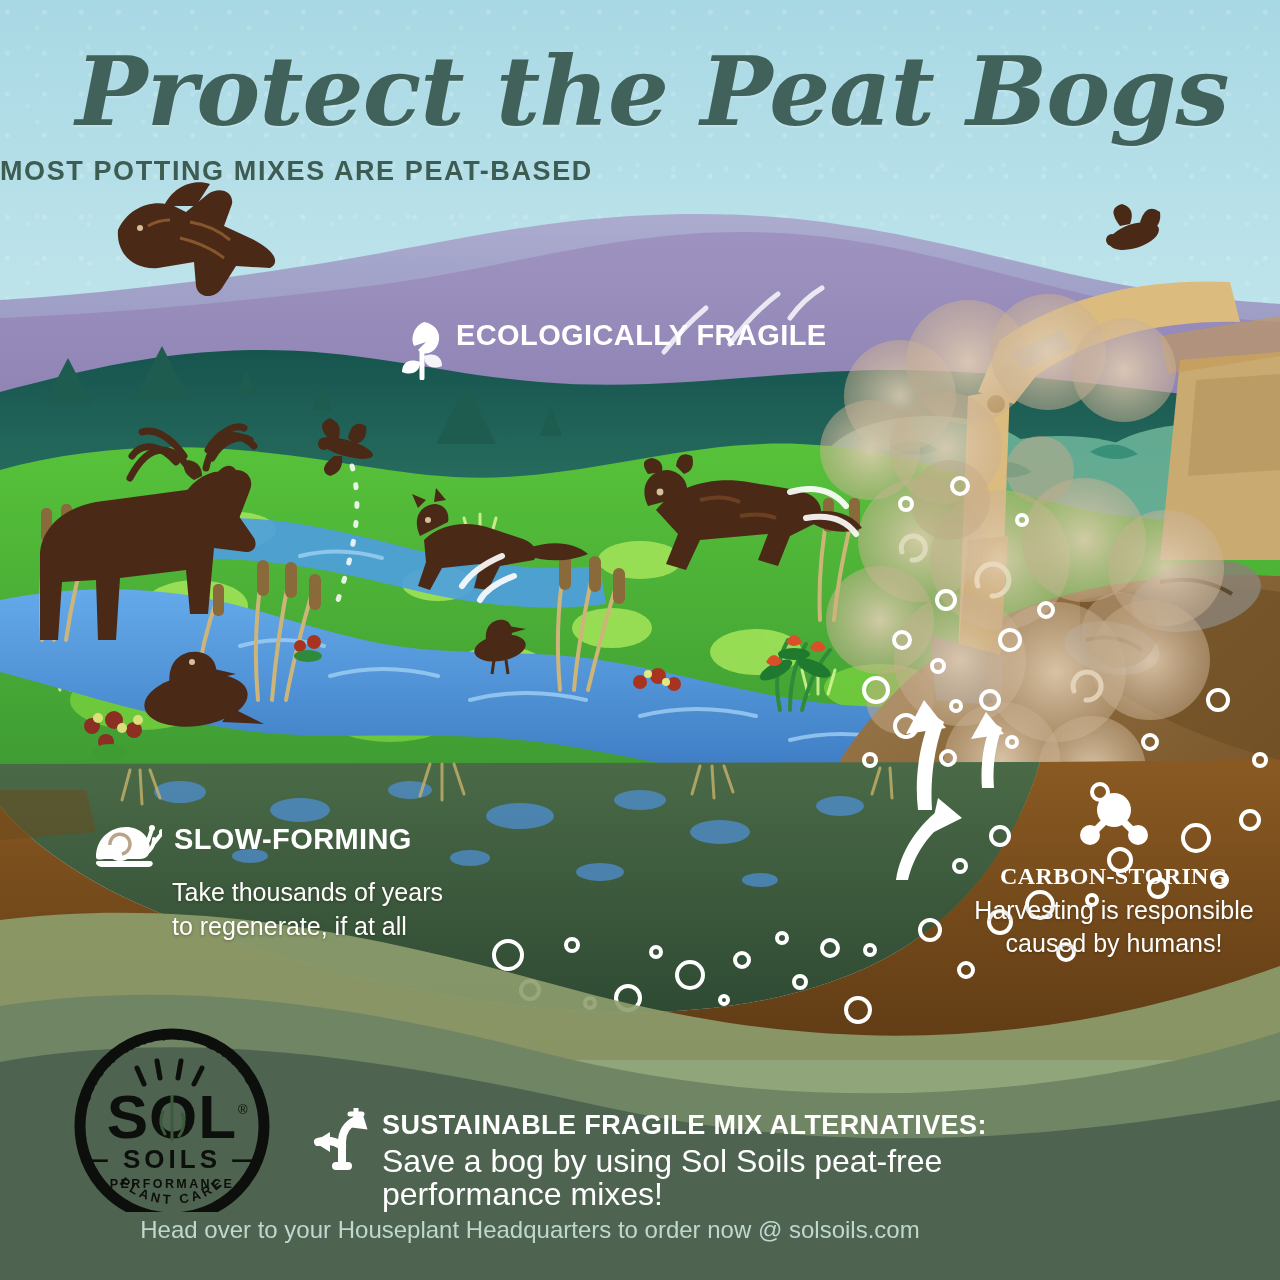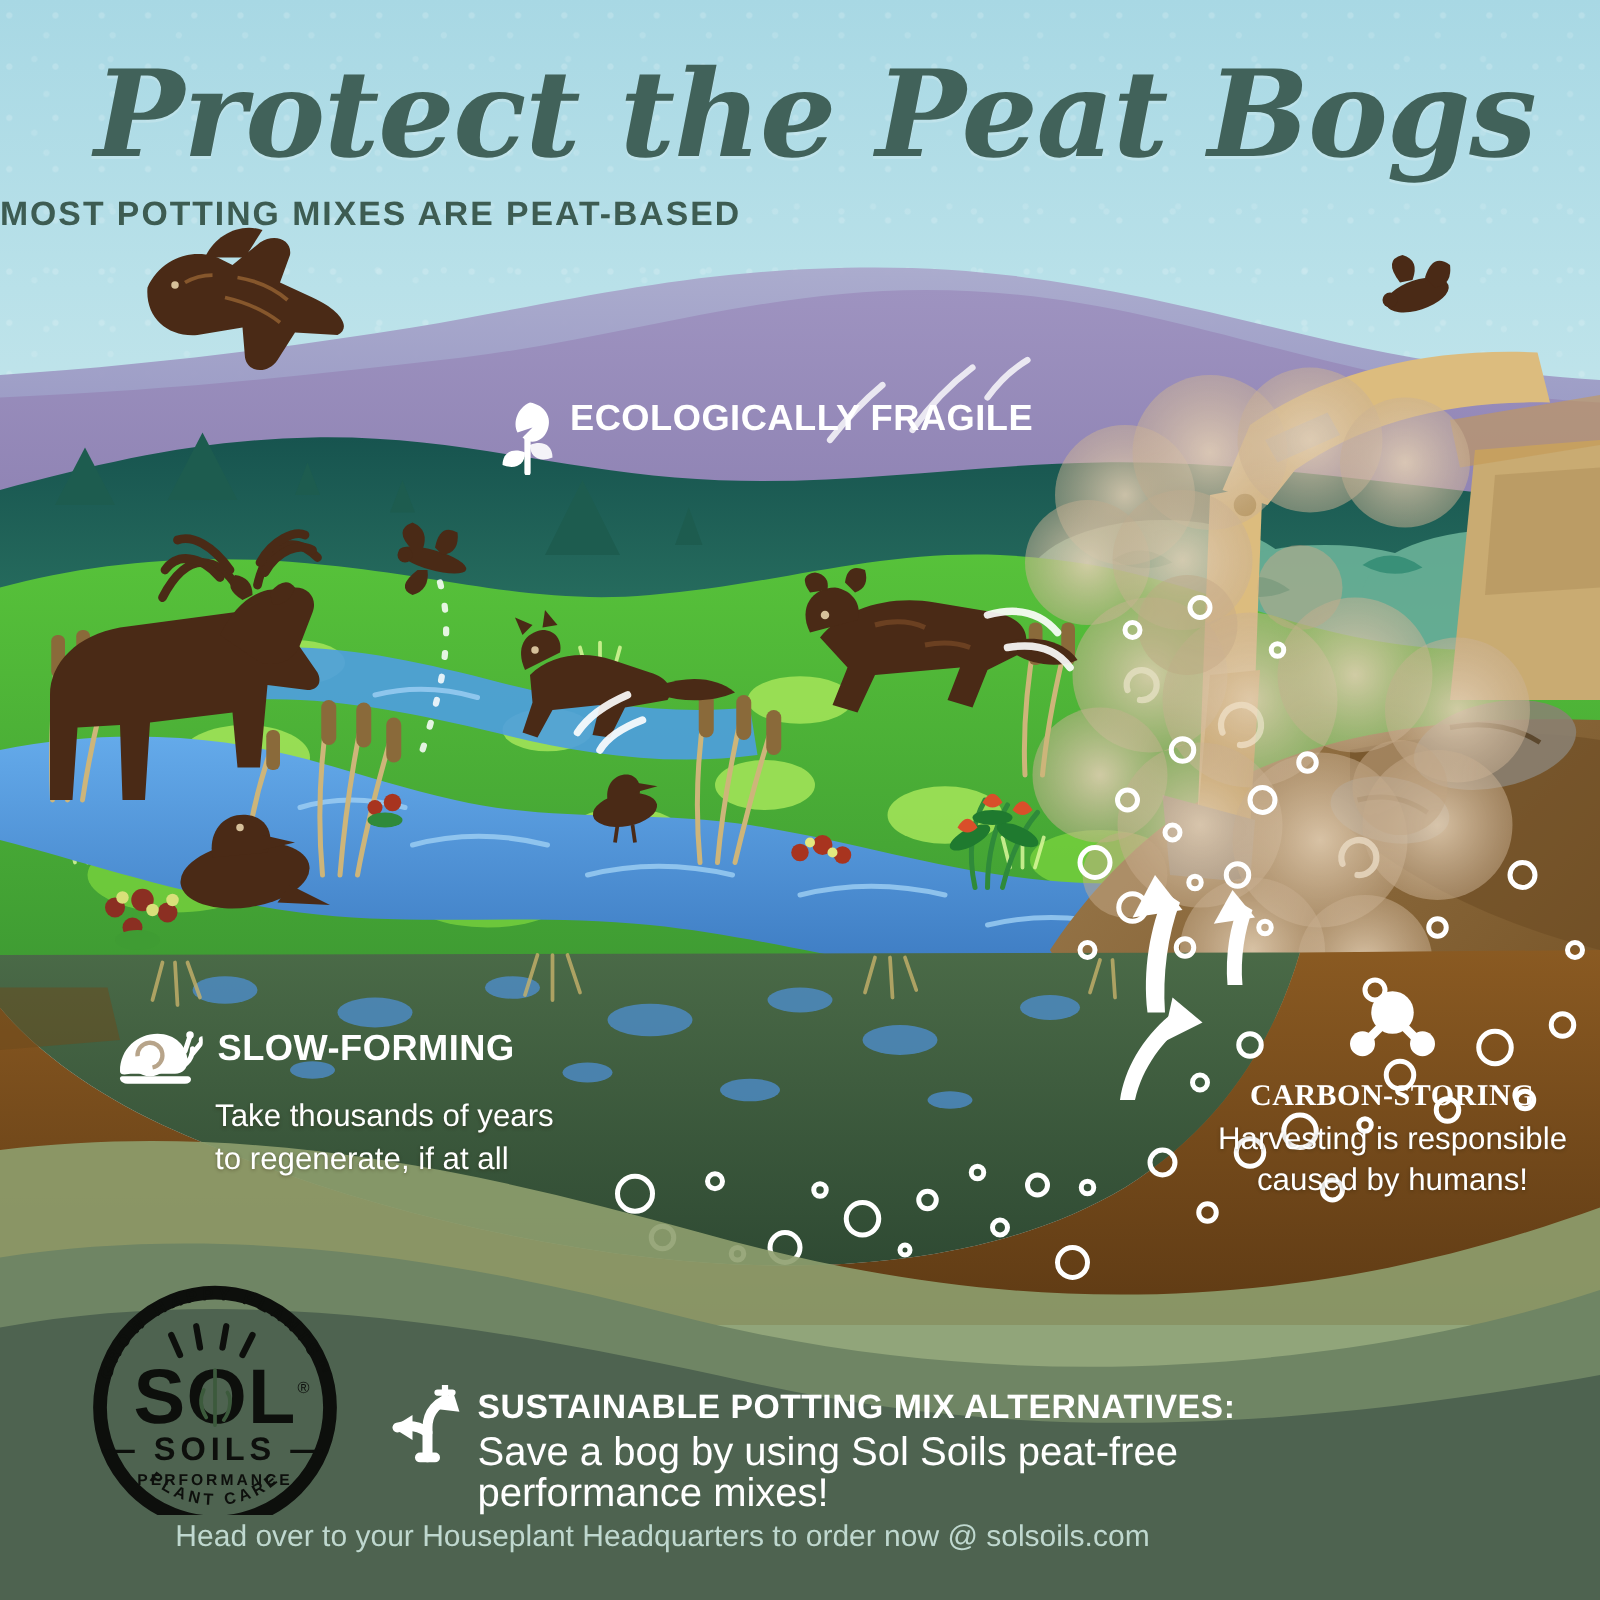--- a/index.html
+++ b/index.html
@@ -671,21 +671,21 @@
         <svg width="56" height="62" viewBox="0 0 56 62">
           <path d="M30 58 L30 34 C30 20 40 14 44 12" stroke="#ffffff" stroke-width="8" fill="none" stroke-linecap="round"></path>
           <path d="M30 38 C22 32 14 32 6 34" stroke="#ffffff" stroke-width="8" fill="none" stroke-linecap="round"></path>
           <path d="M2 34 l16 -10 l0 20 z" fill="#ffffff"></path>
           <path d="M48 4 l10 14 l-20 4 z" fill="#ffffff" transform="rotate(18 46 12)"></path>
           <path d="M44 0 l0 12 M38 6 l12 0" stroke="#ffffff" stroke-width="5" stroke-linecap="round"></path>
           <path d="M24 58 L36 58" stroke="#ffffff" stroke-width="8" stroke-linecap="round"></path>
         </svg>
       </span>
       <div>
-        <div class="c-head">SUSTAINABLE POTTING MIX ALTERNATIVES:</div>
+        <div class="c-head">SUSTAINABLE FRAGILE MIX ALTERNATIVES:</div>
         <div class="c-body">Save a bog by using Sol Soils peat-free performance mixes!</div>
       </div>
     </div>
   </div>
 
   <div class="abs" id="url">Head over to your Houseplant Headquarters to order now @ solsoils.com</div>
 
 </div>
 
 </body></html>

